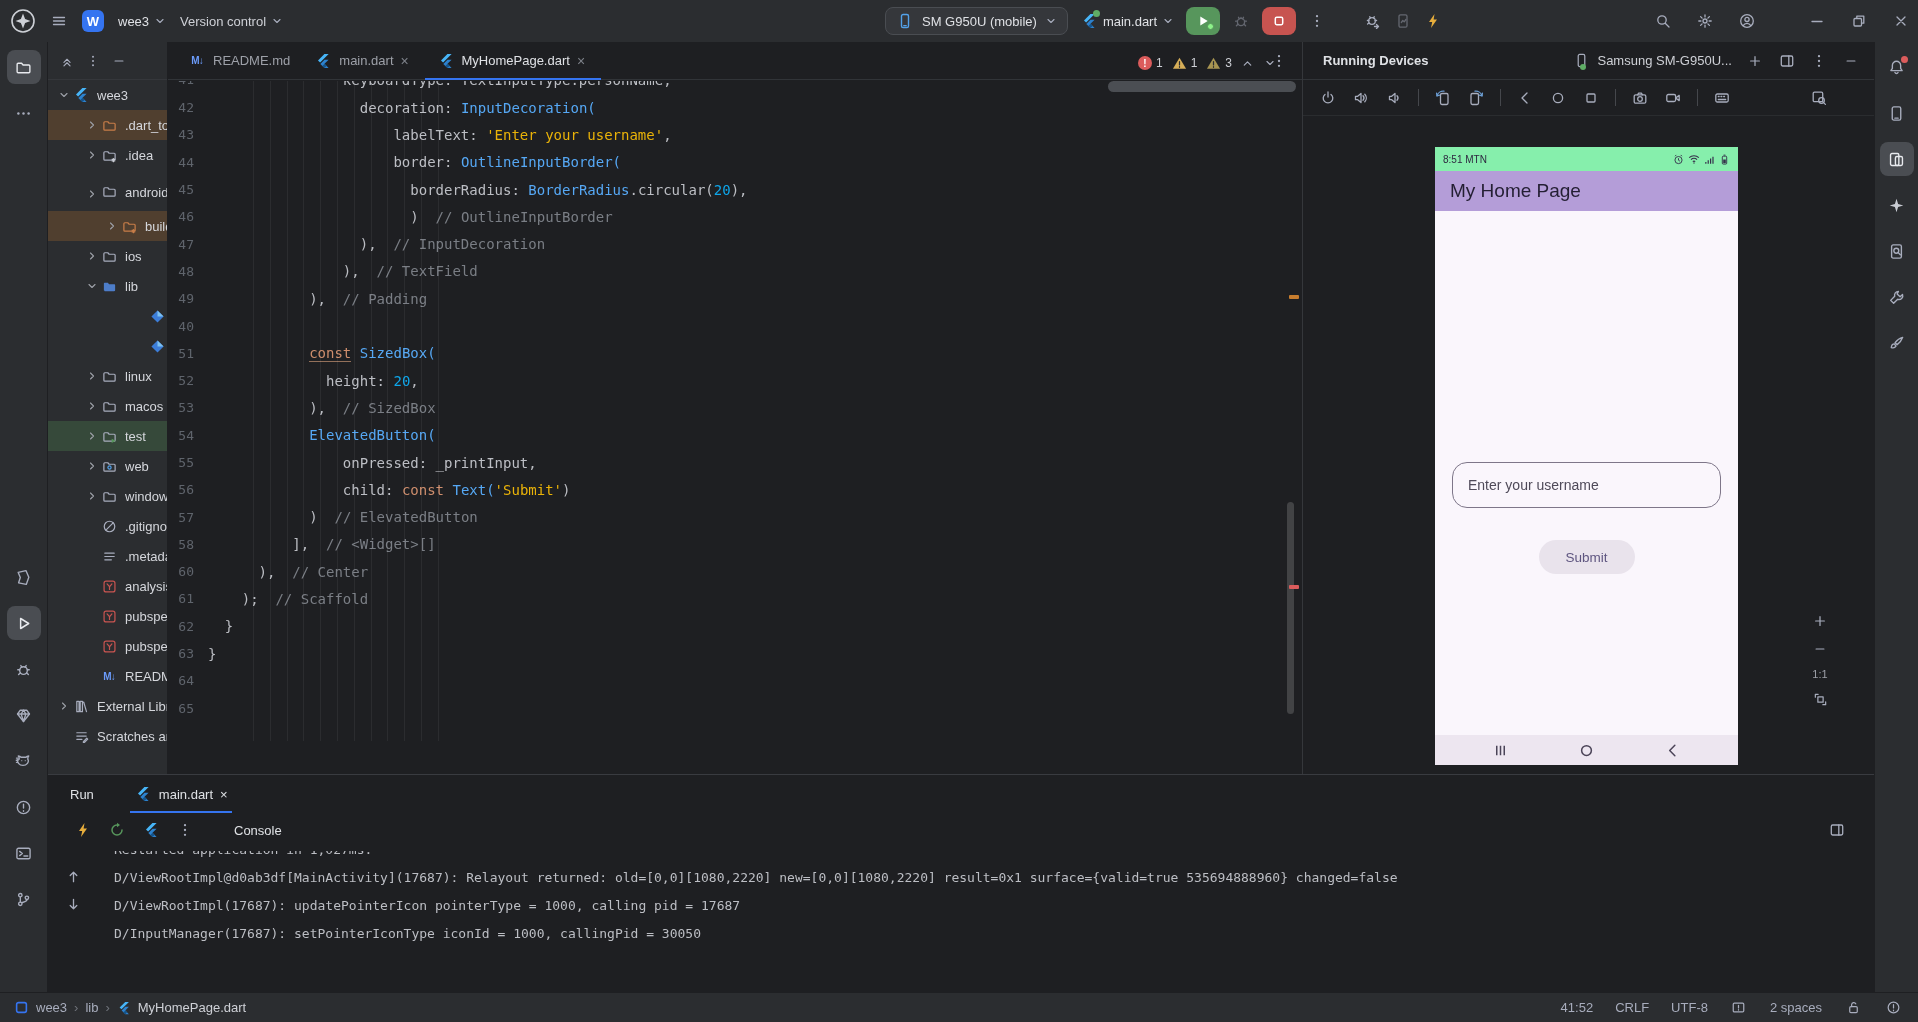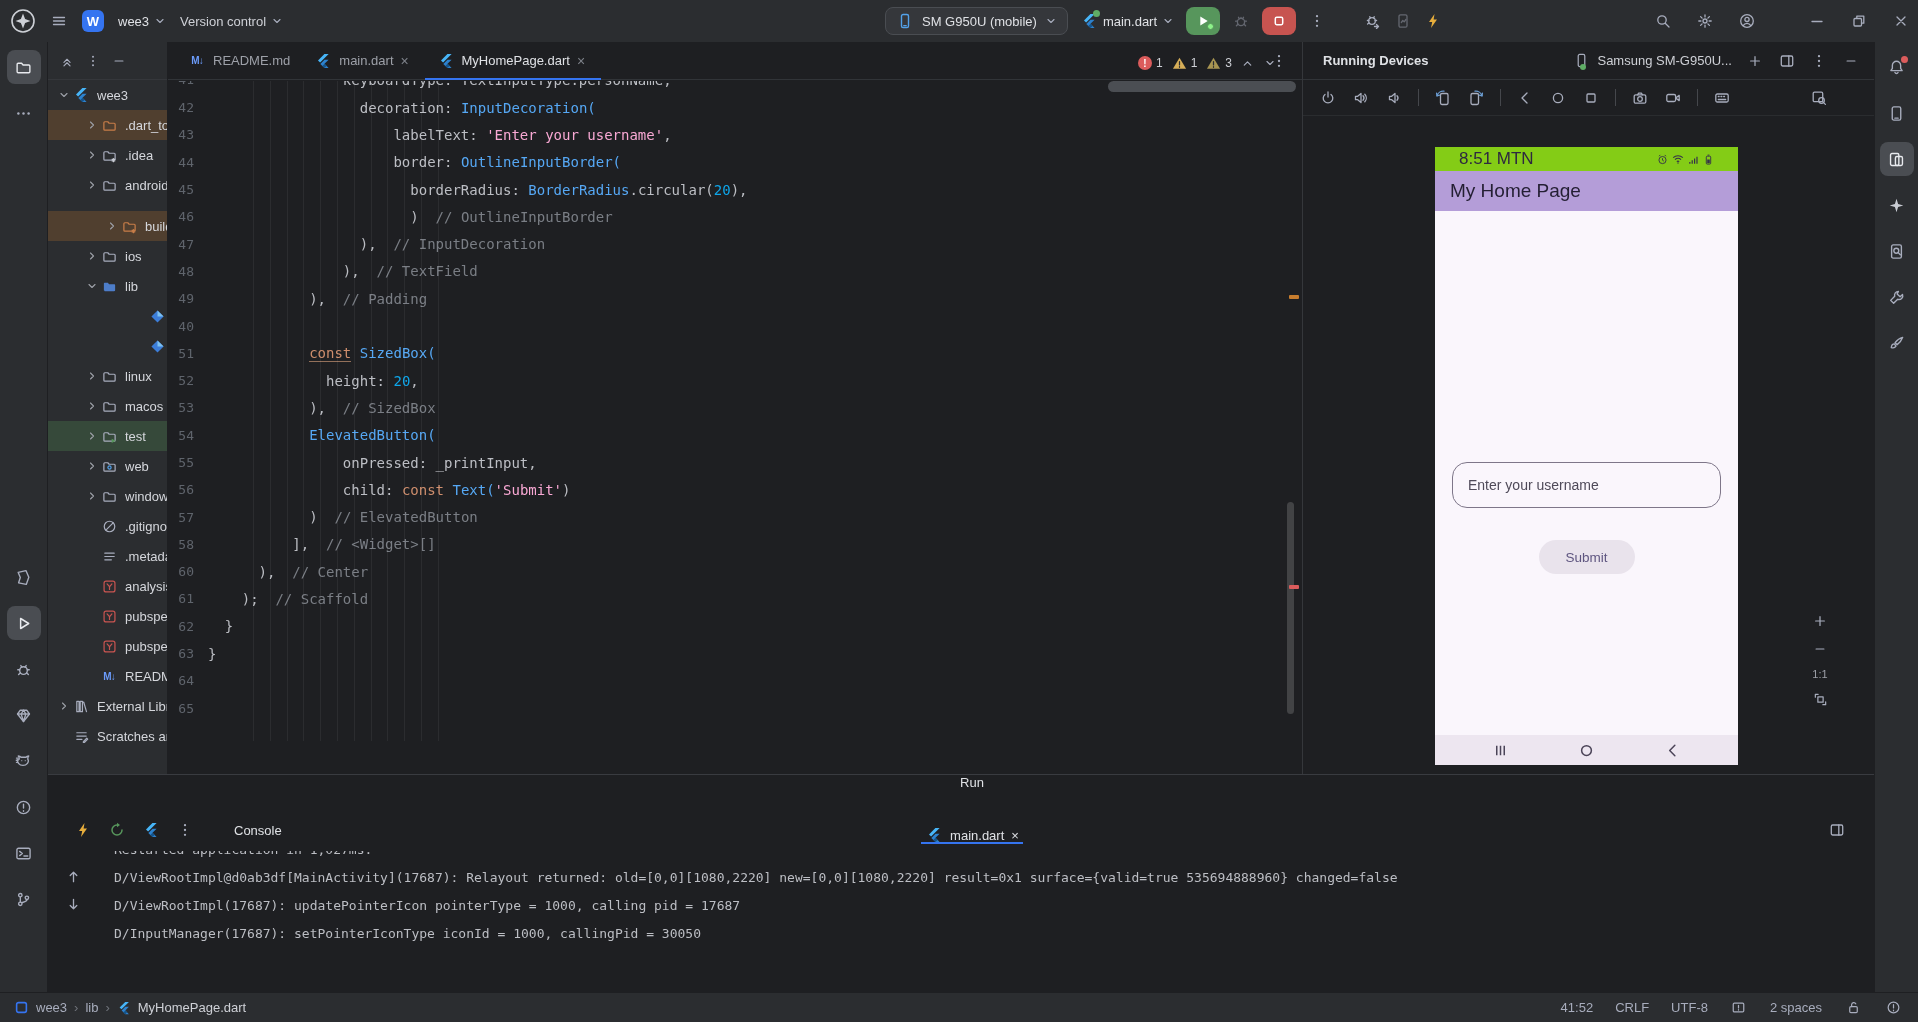--- a/index.html
+++ b/index.html
@@ -51,54 +51,54 @@
   #tab-kebab { margin-left:auto; margin-right:14px; }
   #code-area { position:absolute; left:0; top:39px; right:0; bottom:0; overflow:hidden;
     font-family:"DejaVu Sans Mono", monospace; font-size:14px; }
   #guides { position:absolute; left:85px; top:0; width:190px; height:660px;
     background:repeating-linear-gradient(90deg, rgba(255,255,255,0.06) 0 1px, transparent 1px 16.8px); }
   .cline { display:flex; height:27.3px; align-items:center; }
   .cline .ln { width:40px; flex:none; text-align:right; color:#5F646C; padding-right:14px; font-size:13px; }
   .cline .ct { white-space:pre; }
   .cut { height:13px; overflow:hidden; }
   .cut .inner { margin-top:-15px; }
-  .pl { color:#BCBEC4; } .cl { color:#56A8F5; } .st { color:#f9a8d4;margin-top:28px; } .nu { color:#0ea5e9; }
+  .pl { color:#BCBEC4; } .cl { color:#56A8F5; } .st { color:#eab308;margin-top:28px; } .nu { color:#0ea5e9; }
   .cm { color:#7A7E85; } .kw { color:#CF8E6D; } .kwu { color:#CF8E6D; border-bottom:1px solid #93705A; }
   #badges { position:absolute; right:26px; top:12px; display:flex; align-items:center; gap:9px;
     font-family:"Liberation Sans",sans-serif; font-size:12px; color:#CED0D6; }
   .bdg { display:flex; align-items:center; gap:4px; }
   .err-ico { width:14px; height:14px; border-radius:50%; background:#DB5C5C; color:#fff; font-weight:bold;
     font-size:10px; display:flex; align-items:center; justify-content:center; }
   #overlay-box { position:absolute; left:940px; top:0px; width:188px; height:11px; border-radius:6px; background:rgba(160,165,175,0.35); }
   #vscroll { position:absolute; right:8px; top:460px; width:7px; height:212px; border-radius:4px; background:rgba(255,255,255,0.16); }
   .stripe { position:absolute; right:3px; width:10px; height:4px; border-radius:1px; }
 
   
   #devices-panel { position:absolute; left:1302px; top:42px; width:572px; height:732px; background:#1E1F22; border-left:1px solid #35373B; }
   #dev-head { height:38px; display:flex; align-items:center; border-bottom:1px solid #313438; padding:0 10px 0 20px; gap:14px; }
   #dev-head .title { font-weight:bold; color:#DFE1E5; }
   #dev-tab { display:flex; align-items:center; gap:7px; margin-left:130px; color:#CED0D6; position:relative; }
   #dev-tab .gdot { position:absolute; left:8px; top:12px; width:6px; height:6px; border-radius:50%; background:#5FAD65; }
   #dev-toolbar { height:36px; display:flex; align-items:center; gap:15px; padding-left:16px; border-bottom:1px solid #2A2C2F; }
   .vdiv { width:1px; height:17px; background:#45474C; }
   #device-screen { position:absolute; left:132px; top:105px; width:303px; height:618px; background:#FAF6FC; overflow:hidden; }
-  #d-status { height:24px; background:#84cc16; display:flex; align-items:center; justify-content:space-between; padding:0 24px; color:#2E2840; font-size:17px; }
+  #d-status { height:24px; background:#86efac; display:flex; align-items:center; justify-content:space-between; padding:0 8px; color:#2E2840; font-size:10px; }
   #d-status .sicons { display:flex; gap:4px; align-items:center; }
   #d-appbar { height:40px; background:#B49DD8; display:flex; align-items:center; padding-left:15px; color:#241F33; font-size:19px; }
   #d-field { position:absolute; left:17px; top:315px; width:269px; height:46px; border:1.2px solid #7E7689; border-radius:15px;
     display:flex; align-items:center; padding-left:15px; color:#4F4A59; font-size:14px; background:transparent; }
   #d-submit { position:absolute; left:50%; top:393px; transform:translateX(-50%); width:96px; height:34px; border-radius:17px;
     background:#E9E3EC; color:#5F5680; font-size:13.5px; display:flex; align-items:center; justify-content:center; }
   #d-nav { position:absolute; left:0; bottom:0; width:100%; height:30px; background:#EDE6F0;
     display:flex; align-items:center; justify-content:center; gap:68px; color:#4B4458; }
   #zoom-ctrls { position:absolute; left:508px; top:570px; display:flex; flex-direction:column; align-items:center; gap:10px; color:#9DA0A8; font-size:11px; }
 
   
   #run-panel { position:absolute; left:48px; top:774px; width:1826px; height:218px; background:#1E1F22; border-top:1px solid #393B40; }
-  #run-head { height:38px; display:flex; align-items:center; padding-left:22px; gap:36px;flex-direction:column; }
+  #run-head { height:38px; display:flex; align-items:center; padding-left:22px; gap:36px; }
   #run-tab { display:flex; align-items:center; gap:7px; color:#DFE1E5; height:38px; box-shadow:inset 0 -2px 0 #3574F0; padding:0 4px; }
   #run-toolbar { height:34px; display:flex; align-items:center; gap:16px; padding-left:26px; }
   #console-label { color:#DFE1E5; margin-left:24px; }
   #console { position:absolute; left:0; top:76px; right:0; bottom:0; font-family:"DejaVu Sans Mono", monospace; font-size:13px; color:#BCBEC4; }
   #console-gutter { position:absolute; left:16px; top:16px; display:flex; flex-direction:column; gap:10px; }
   #console-lines { position:absolute; left:66px; top:0; right:10px; }
   .con-line { height:28px; line-height:28px; white-space:nowrap; overflow:hidden; }
   .con-cut { height:13px; overflow:hidden; }
   .con-cut div { margin-top:-15px; }
 
@@ -385,21 +385,21 @@
           </svg>
         </span>
         <span class="i ti">
           <svg viewBox="0 0 16 16" width="15" height="15" fill="none" stroke="currentColor" stroke-width="1.3" stroke-linecap="round" stroke-linejoin="round">
             <path d="M2 5c0-.55.45-1 1-1h3.2l1.4 1.6H13c.55 0 1 .45 1 1V12c0 .55-.45 1-1 1H3c-.55 0-1-.45-1-1z"></path>
             <path d="M12.2 11.2v3.4M10.8 12l2.8 1.8M13.6 12l-2.8 1.8" stroke="#C9CCD3"></path>
           </svg>
         </span>
         <span>.idea</span>
       </div>
-      <div class="tree-row" style="padding-left: 38px;">
+      <div class="tree-row" style="padding-left: 38px; align-items: flex-end;">
         <span class="chev">
           <svg viewBox="0 0 16 16" width="12" height="12" fill="none" stroke="currentColor" stroke-width="1.5" stroke-linecap="round" stroke-linejoin="round">
             <path d="M6 4l4 4-4 4"></path>
           </svg>
         </span>
         <span class="i ti">
           <svg viewBox="0 0 16 16" width="15" height="15" fill="none" stroke="currentColor" stroke-width="1.3" stroke-linecap="round" stroke-linejoin="round">
             <path d="M2 5c0-.55.45-1 1-1h3.2l1.4 1.6H13c.55 0 1 .45 1 1V12c0 .55-.45 1-1 1H3c-.55 0-1-.45-1-1z"></path>
           </svg>
         </span>

